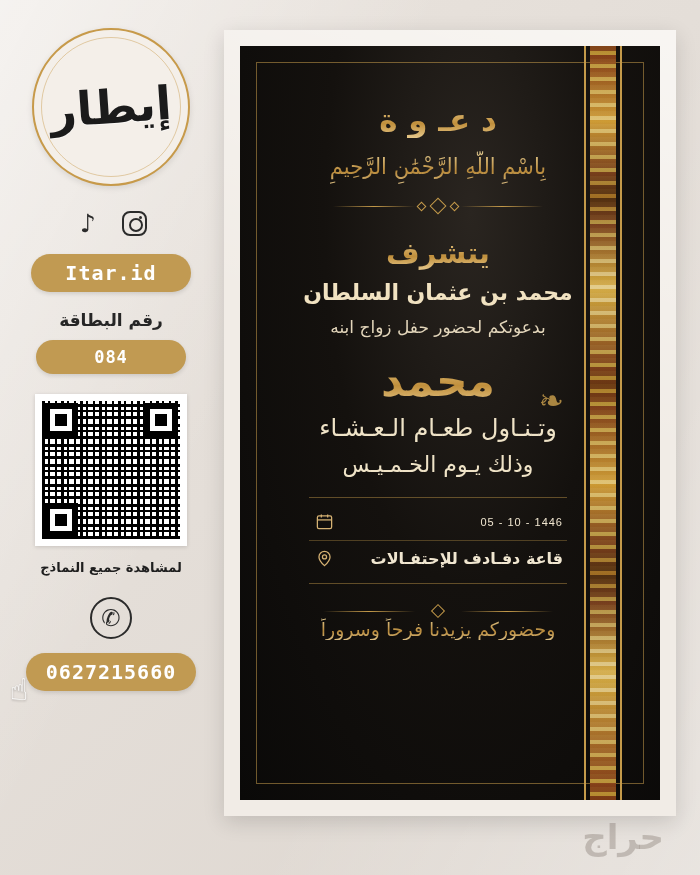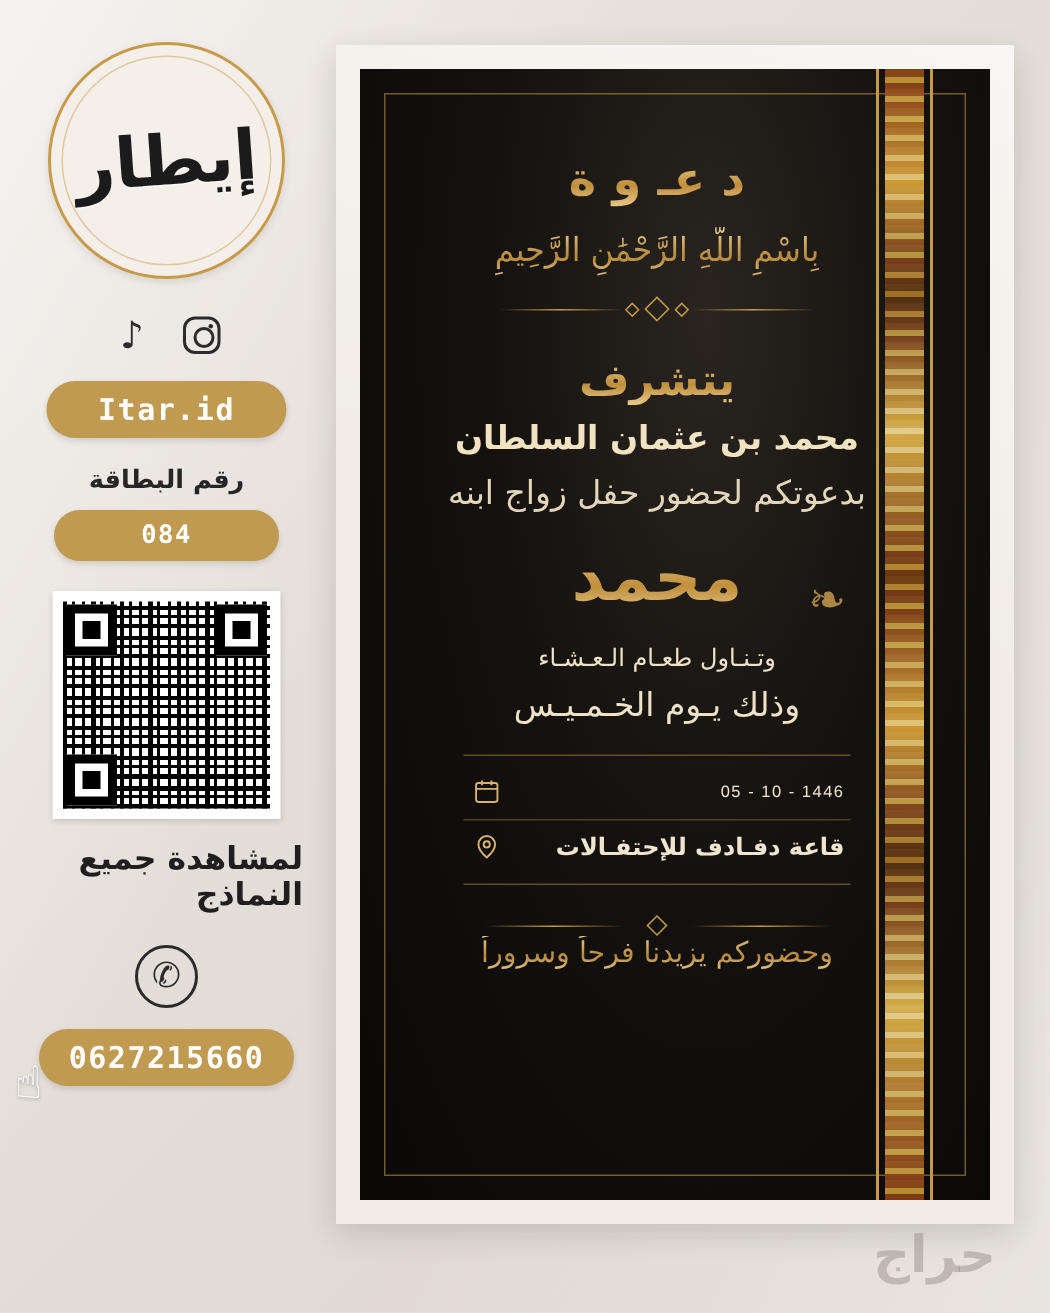--- a/index.html
+++ b/index.html
@@ -104,21 +104,21 @@
       repeating-linear-gradient(90deg,#000 0 3px,transparent 3px 6px,#000 6px 8px,transparent 8px 13px,#000 13px 15px,transparent 15px 19px),
       repeating-linear-gradient(0deg,#000 0 3px,transparent 3px 7px,#000 7px 9px,transparent 9px 12px,#000 12px 15px,transparent 15px 20px);
     background-blend-mode: multiply;
     position: relative;
   }
   .qr .eye { position:absolute; width:34px; height:34px; background:#fff; border:6px solid #000; }
   .qr .eye:after{content:"";position:absolute;inset:5px;background:#000;}
   .qr .e1{left:2px; top:2px;} .qr .e2{right:2px; top:2px;} .qr .e3{left:2px; bottom:2px;}
 
   .caption-ar {
-    margin-top: 14px; font-size: 21px; color: #1f1f1f; font-weight: bold; direction: rtl;
+    margin-top: 14px; font-size: 13px; color: #1f1f1f; font-weight: bold; direction: rtl;
   }
 
   .wa-circle {
     margin-top: 22px;
     width: 42px; height: 42px; border-radius: 50%;
     border: 2px solid #2b2b2b;
     display:flex; align-items:center; justify-content:center;
     font-size: 23px; color:#2b2b2b;
   }
   .phone-pill {
@@ -213,25 +213,25 @@
   .divider .ln { position:absolute; top:6px; height:1px; background:linear-gradient(90deg,rgba(196,154,74,0),#c49a4a,rgba(196,154,74,0)); width: 82px;}
   .divider .ln.a{ left:0 } .divider .ln.b{ right:0 }
   .divider .dia { position:absolute; left:50%; top:0; width:12px; height:12px; margin-left:-6px; transform:rotate(45deg); border:1px solid #c49a4a;}
   .divider .dia.s{ width:7px;height:7px;top:3px; margin-left:-20px;}
   .divider .dia.s2{ width:7px;height:7px;top:3px; margin-left:13px;}
 
   .t-yatasharraf { font-size: 29px; margin-top: 16px; font-weight:bold;}
   .t-host {
     color:#f1e2c1; font-size: 22px; font-weight:bold; margin-top: 10px; letter-spacing:0.5px;
   }
-  .t-invite { color:#e3d6bb; font-size: 22px; margin-top: 12px; }
+  .t-invite { color:#e3d6bb; font-size: 17px; margin-top: 12px; }
   .t-groom {
     font-size: 44px; margin-top: 18px; font-weight:bold; letter-spacing:2px;
   }
-  .t-dinner { color:#efe3c7; font-size: 16px; margin-top: 18px; letter-spacing: 3px; }
+  .t-dinner { color:#efe3c7; font-size: 24px; margin-top: 8px; letter-spacing: 3px; }
   .t-day { color:#efe3c7; font-size: 22px; margin-top: 10px; letter-spacing: 3px; }
 
   .info {
     margin-top: 20px; width: 258px;
     border-top: 1px solid rgba(196,154,74,0.45);
     border-bottom: 1px solid rgba(196,154,74,0.45);
     padding: 8px 0;
   }
   .info-row {
     display:flex; align-items:center; justify-content: space-between;

